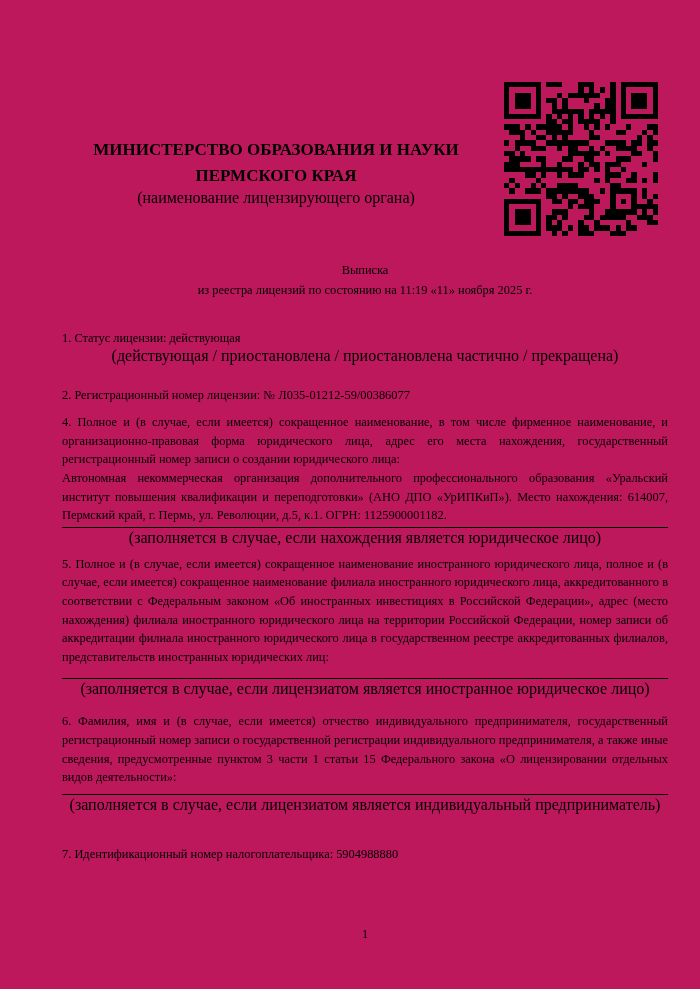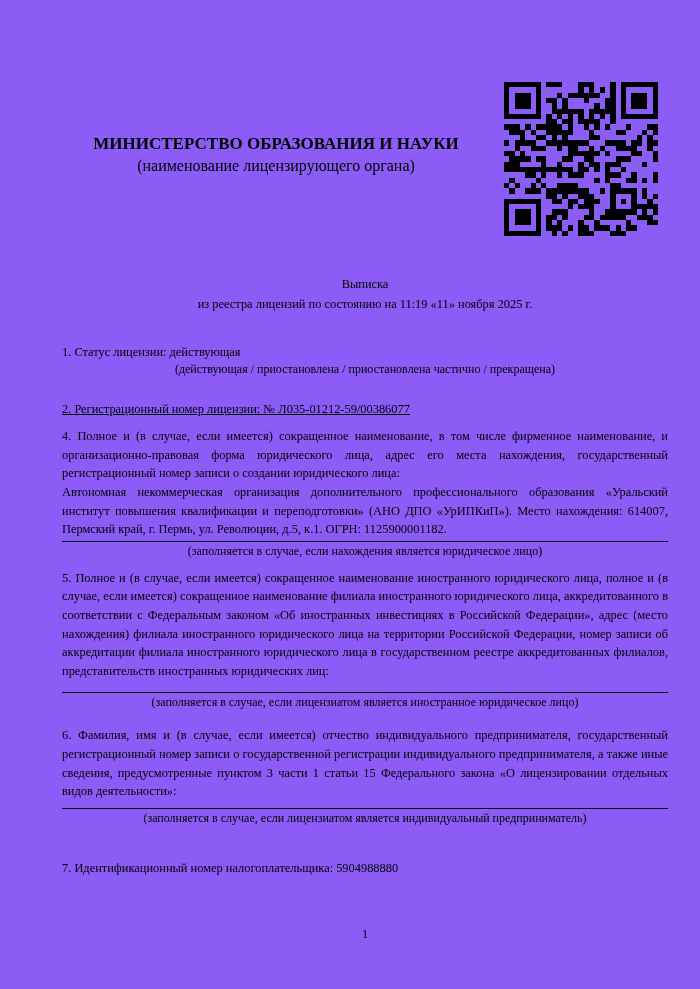--- a/index.html
+++ b/index.html
@@ -5,22 +5,22 @@
   html, body {
     margin: 0;
     padding: 0;
     background: #ffffff;
   }
   .page {
     position: relative;
     width: 700px;
     height: 989px;
     box-sizing: border-box;
-    padding: 0 32px 0 62px;
-    background: #8b5cf6;
+    padding: 6px 32px 0 62px;
+    background: #be185d;
     color: #000000;
     font-family: "Liberation Serif", "DejaVu Serif", serif;
     overflow: hidden;
   }
   
   .letterhead {
     margin-top: 131px;
     width: 428px;
     text-align: center;
   }
@@ -37,43 +37,43 @@
   
   .qr {
     position: absolute;
     left: 504px;
     top: 82px;
     width: 154px;
     height: 154px;
   }
   
   .doc-title {
-    margin-top: 102px;
+    margin-top: 56px;
     text-align: center;
     font-size: 12.4px;
     line-height: 20px;
   }
   
   .item {
     font-size: 12.4px;
     line-height: 18.6px;
   }
   .item p {
     margin: 0;
     text-align: justify;
   }
   .item-caption {
     margin-top: 3px;
     text-align: center;
-    font-size: 12px;
+    font-size: 16px;
     line-height: 13px;
   }
   .item-1 { margin-top: 29px; }
   .item-1 .item-caption { margin-top: 1px; }
-  .item-2 { margin-top: 24px; text-decoration: underline; }
+  .item-2 { margin-top: 24px; }
   .item-3 { margin-top: 15px; }
   .item-4 { margin-top: 9px; }
   .underlined-value {
     border-bottom: 1.5px solid #000000;
     padding-bottom: 2px;
   }
   .item-5 { margin-top: 11px; }
   .blank-field-5 {
     height: 12px;
     border-bottom: 1.5px solid #000000;
@@ -516,20 +516,21 @@
       <rect x="14" y="28" width="1" height="1"></rect>
       <rect x="15" y="28" width="1" height="1"></rect>
       <rect x="16" y="28" width="1" height="1"></rect>
       <rect x="20" y="28" width="1" height="1"></rect>
       <rect x="21" y="28" width="1" height="1"></rect>
       <rect x="22" y="28" width="1" height="1"></rect>
     </svg>
 
   <div class="letterhead">
     <div class="ministry-line">МИНИСТЕРСТВО ОБРАЗОВАНИЯ И НАУКИ</div>
+    <div class="ministry-line">ПЕРМСКОГО КРАЯ</div>
     <div class="letterhead-caption">(наименование лицензирующего органа)</div>
   </div>
 
   <div class="doc-title">
     <div>Выписка</div>
     <div>из реестра лицензий по состоянию на 11:19 «11» ноября 2025 г.</div>
   </div>
 
   <div class="item item-1">
     <p>1. Статус лицензии: действующая</p>

